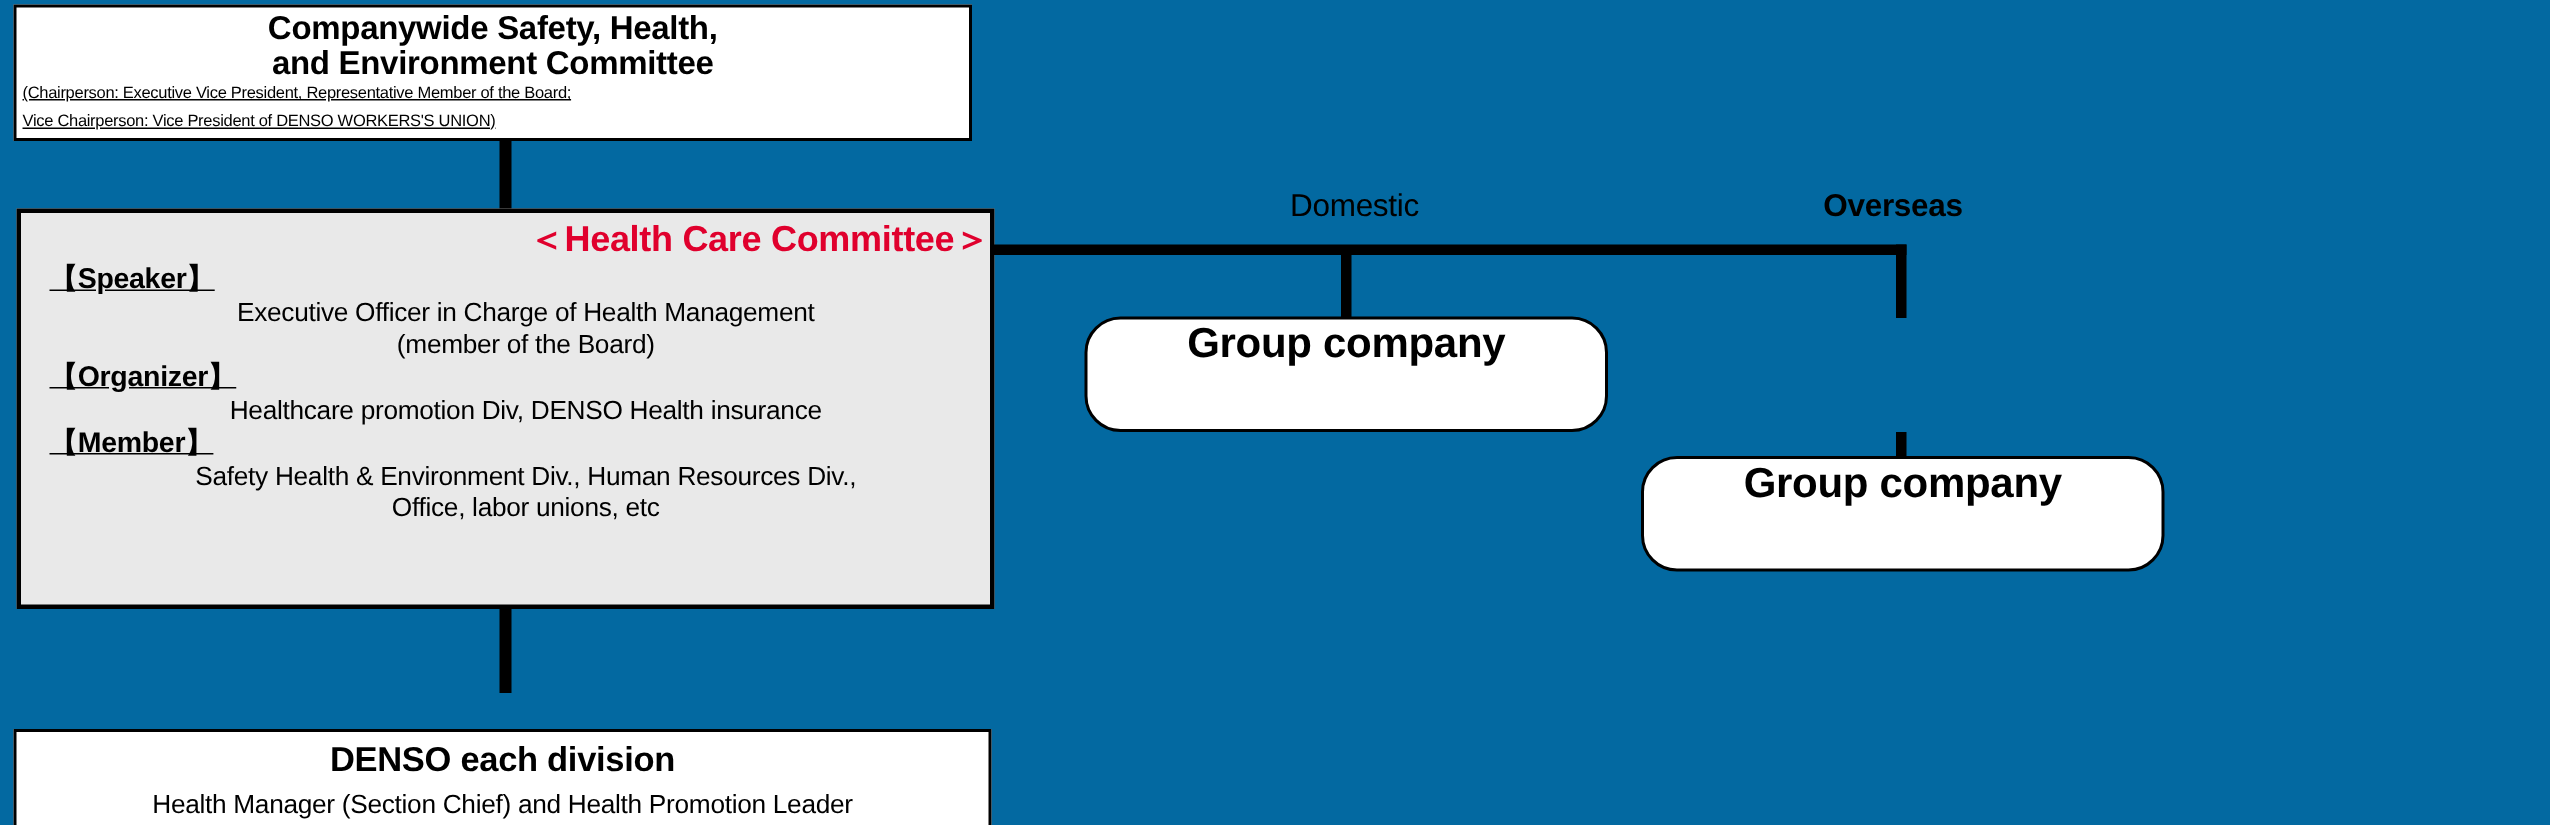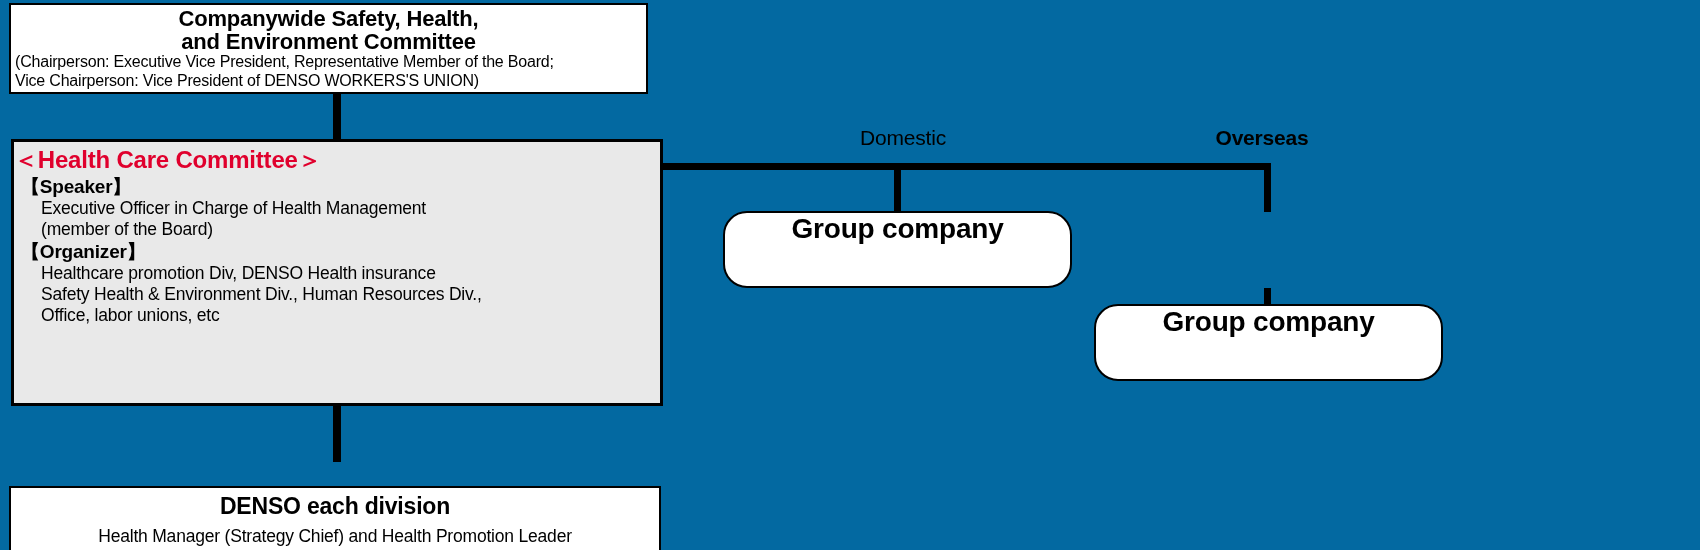--- a/index.html
+++ b/index.html
@@ -6,26 +6,26 @@
   .canvas{
     position:relative;width:1700px;height:550px;background:#0369a1;overflow:hidden;
     font-family:"Liberation Sans","DejaVu Sans",sans-serif;color:#000;
     letter-spacing:-0.2px;
   }
   .box{position:absolute;box-sizing:border-box;background:#fff;border:2px solid #000;}
   .connector{position:absolute;background:var(--line,#000);}
   
   .top-box{left:9px;top:3px;width:639px;height:91px;padding-top:2px;}
   .top-box .title{text-align:center;font-weight:700;font-size:22px;line-height:23px;}
-  .top-box .sub{font-size:16px;line-height:18.5px;padding-left:4px;white-space:nowrap;}
+  .top-box .sub{font-size:11px;line-height:18.5px;padding-left:4px;white-space:nowrap;text-decoration:underline;}
   
   .hc-box{left:11px;top:139px;width:652px;height:267px;background:var(--gray,#e9e9e9);border:3px solid #000;}
-  .hc-title{text-align:left;font-size:24px;line-height:30px;margin-top:3px;color:var(--accent,#e0002d);font-weight:600;}
-  .hc-header{font-size:19px;font-weight:700;line-height:23px;padding-left:7px;}
-  .hc-line{font-size:17.5px;line-height:21px;padding-left:27px;white-space:nowrap;}
+  .hc-title{text-align:right;font-size:24px;line-height:30px;margin-top:3px;color:var(--accent,#e0002d);font-weight:600;}
+  .hc-header{font-size:19px;font-weight:700;line-height:23px;padding-left:19px;text-decoration:underline;}
+  .hc-line{font-size:17.5px;line-height:21px;padding-left:27px;white-space:nowrap;text-align:center;}
   
   .bottom-box{left:9px;top:486px;width:652px;height:76px;}
   .bottom-box .title{text-align:center;font-size:23px;font-weight:600;line-height:26px;margin-top:5px;}
   .bottom-box .sub{text-align:center;font-size:17.5px;line-height:20px;margin-top:7px;}
   
   .org-box{display:flex;align-items:flex-start;justify-content:center;font-size:28px;font-weight:600;border-radius:24px;}
   .gc-dom{left:723px;top:211px;width:349px;height:77px;}
   .rhq{left:1094px;top:211px;width:349px;height:78px;}
   .gc-ovs{left:1094px;top:304px;width:349px;height:77px;}
   .branch-label{position:absolute;top:126px;width:220px;text-align:center;font-size:21px;font-weight:400;}
@@ -56,29 +56,30 @@
   <div class="box hc-box">
     <div class="hc-title">＜Health Care Committee＞</div>
 
     <div class="hc-header">【Speaker】</div>
     <div class="hc-line">Executive Officer in Charge of Health Management</div>
     <div class="hc-line">(member of the Board)</div>
 
     <div class="hc-header">【Organizer】</div>
     <div class="hc-line">Healthcare promotion Div, DENSO Health insurance</div>
 
+    <div class="hc-header">【Member】</div>
     <div class="hc-line">Safety Health &amp; Environment Div., Human Resources Div.,</div>
     <div class="hc-line">Office, labor unions, etc</div>
   </div>
 
   <div class="connector v-bottom"></div>
 
   <div class="box bottom-box">
     <div class="title">DENSO each division</div>
-    <div class="sub">Health Manager (Strategy Chief) and Health Promotion Leader</div>
+    <div class="sub">Health Manager (Section Chief) and Health Promotion Leader</div>
   </div>
 
   <div class="branch-label lbl-domestic">Domestic</div>
   <div class="branch-label lbl-overseas">Overseas</div>
 
   <div class="connector h-main"></div>
   <div class="connector v-domestic"></div>
   <div class="connector v-overseas"></div>
   <div class="connector v-rhq"></div>
 

